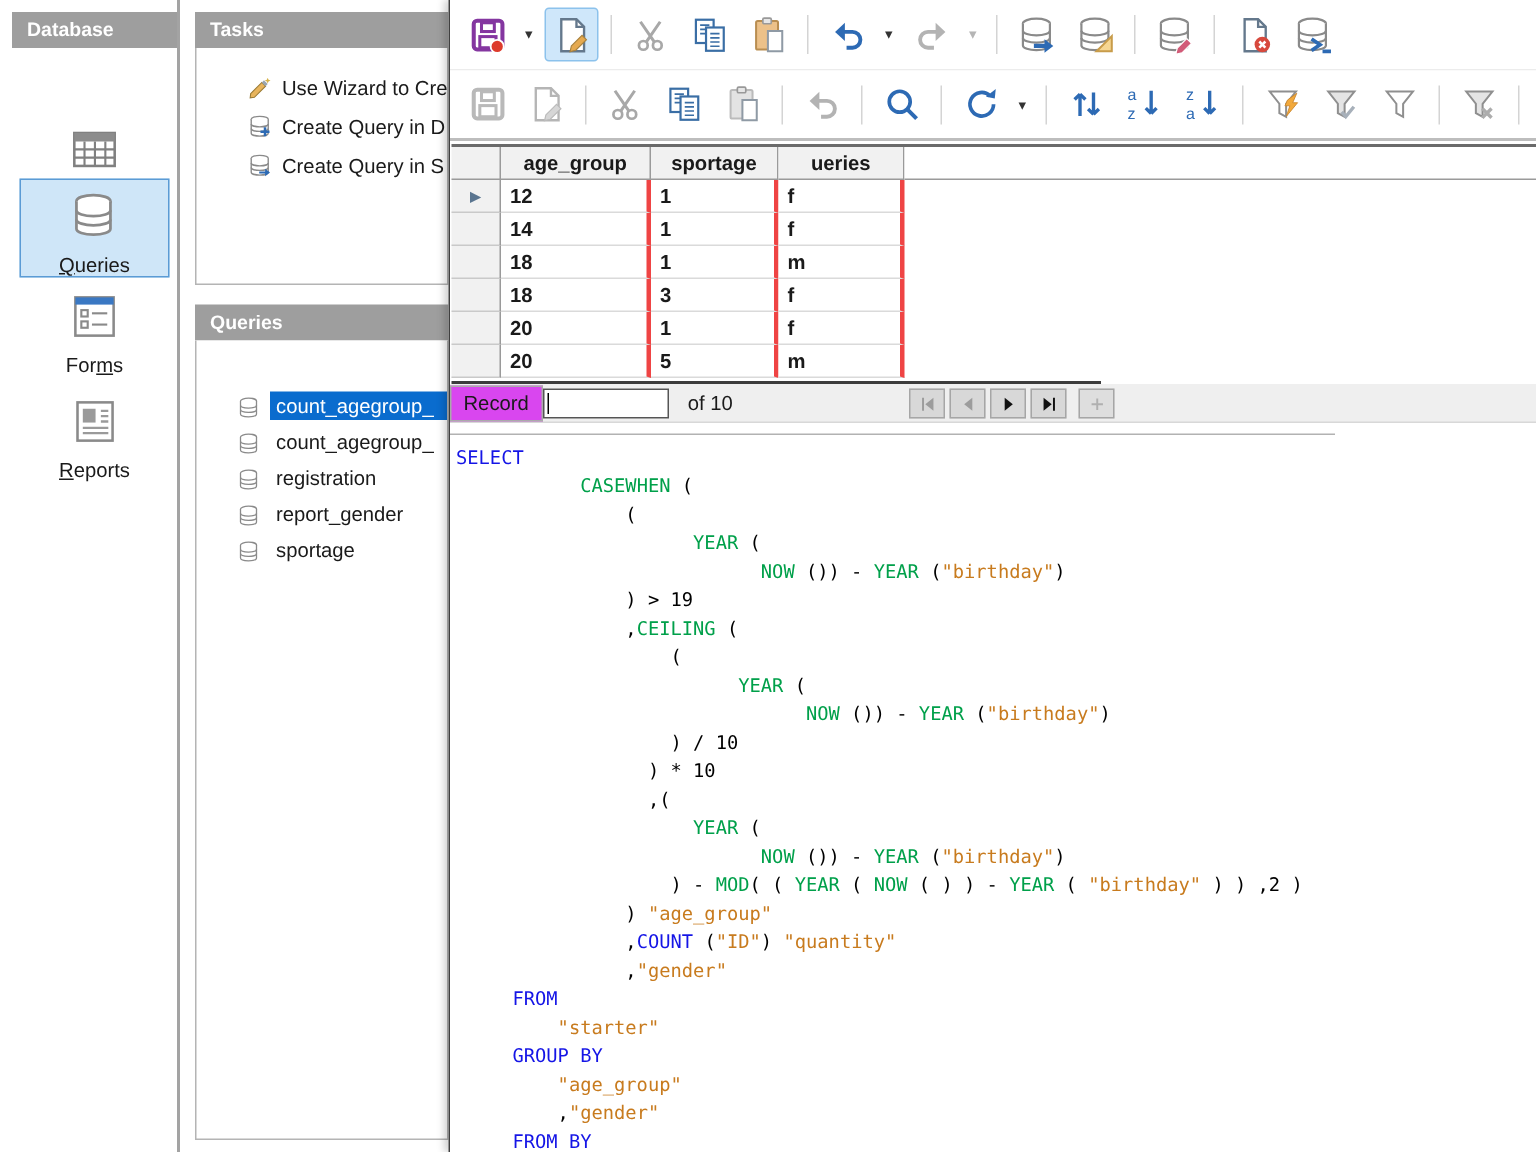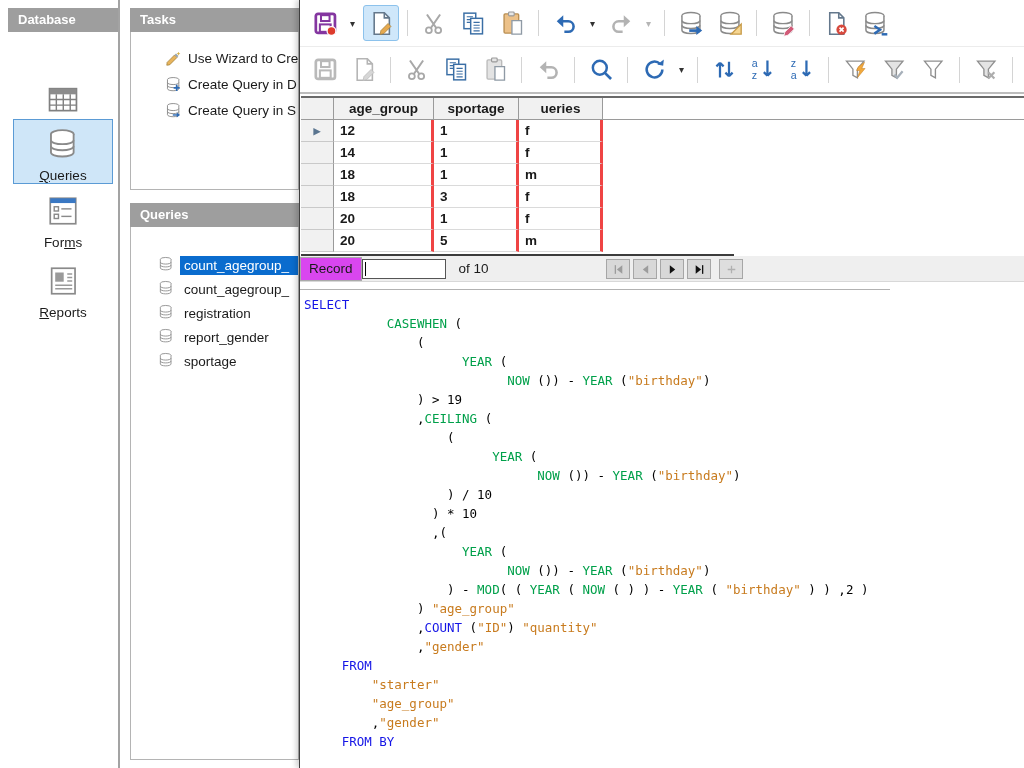--- a/index.html
+++ b/index.html
@@ -22,21 +22,21 @@
   .side-item .lbl{display:block;font-size:13.5px;margin-top:3px;}
   .side-item.sel{background:var(--tilebg);border:1px solid var(--tilebd);}
   .side-item u{text-decoration:underline;}
 
   .listbox{position:absolute;background:#fff;border:1px solid #b4b4b4;border-top:none;box-sizing:border-box;overflow:hidden;}
   #tasks-box{left:130px;top:32px;width:169px;height:158px;}
   #queries-box{left:130px;top:227px;width:169px;height:533px;}
   .task-item{display:flex;align-items:center;height:26px;margin-left:34px;font-size:13.5px;white-space:nowrap;}
   .task-item:first-child{margin-top:13px;}
   .task-item svg{width:17px;height:17px;margin-right:6px;flex:none;}
-  .query-item{display:flex;align-items:flex-start;height:24px;margin-left:27px;font-size:13.5px;white-space:nowrap;}
+  .query-item{display:flex;align-items:flex-end;height:24px;margin-left:27px;font-size:13.5px;white-space:nowrap;}
   .query-item:first-child{margin-top:29px;}
   .query-item svg{width:16px;height:16px;margin-right:6px;flex:none;}
   .query-item .lbl{padding:2px 4px;flex:1;}
   .query-item.sel .lbl{background:var(--sel);color:#fff;}
 
   
   #win{position:absolute;left:299px;top:0;width:725px;height:768px;background:#fff;
     border-left:1px solid #3f3f3f;box-shadow:-3px 0 5px rgba(0,0,0,.18);box-sizing:border-box;}
   #tb1,#tb2{position:absolute;left:0;width:100%;display:flex;align-items:center;
     padding-left:7px;box-sizing:border-box;background:#fff;}
@@ -527,17 +527,18 @@
       <div class="sql-line"><span class="tk-t">                 ) * 10</span></div>
       <div class="sql-line"><span class="tk-t">                 ,(</span></div>
       <div class="sql-line"><span class="tk-t">                     </span><span class="tk-f">YEAR</span><span class="tk-t"> (</span></div>
       <div class="sql-line"><span class="tk-t">                           </span><span class="tk-f">NOW</span><span class="tk-t"> ()) - </span><span class="tk-f">YEAR</span><span class="tk-t"> (</span><span class="tk-s">"birthday"</span><span class="tk-t">)</span></div>
       <div class="sql-line"><span class="tk-t">                   ) - </span><span class="tk-f">MOD</span><span class="tk-t">( ( </span><span class="tk-f">YEAR</span><span class="tk-t"> ( </span><span class="tk-f">NOW</span><span class="tk-t"> ( ) ) - </span><span class="tk-f">YEAR</span><span class="tk-t"> ( </span><span class="tk-s">"birthday"</span><span class="tk-t"> ) ) ,2 )</span></div>
       <div class="sql-line"><span class="tk-t">               ) </span><span class="tk-s">"age_group"</span></div>
       <div class="sql-line"><span class="tk-t">               ,</span><span class="tk-k">COUNT</span><span class="tk-t"> (</span><span class="tk-s">"ID"</span><span class="tk-t">) </span><span class="tk-s">"quantity"</span></div>
       <div class="sql-line"><span class="tk-t">               ,</span><span class="tk-s">"gender"</span></div>
       <div class="sql-line"><span class="tk-t">     </span><span class="tk-k">FROM</span></div>
       <div class="sql-line"><span class="tk-t">         </span><span class="tk-s">"starter"</span></div>
+      <div class="sql-line"><span class="tk-t">     </span><span class="tk-k">GROUP BY</span></div>
       <div class="sql-line"><span class="tk-t">         </span><span class="tk-s">"age_group"</span></div>
       <div class="sql-line"><span class="tk-t">         ,</span><span class="tk-s">"gender"</span></div>
       <div class="sql-line"><span class="tk-t">     </span><span class="tk-k">FROM BY</span></div>
     </div>
 </div>
 
 </body></html>

